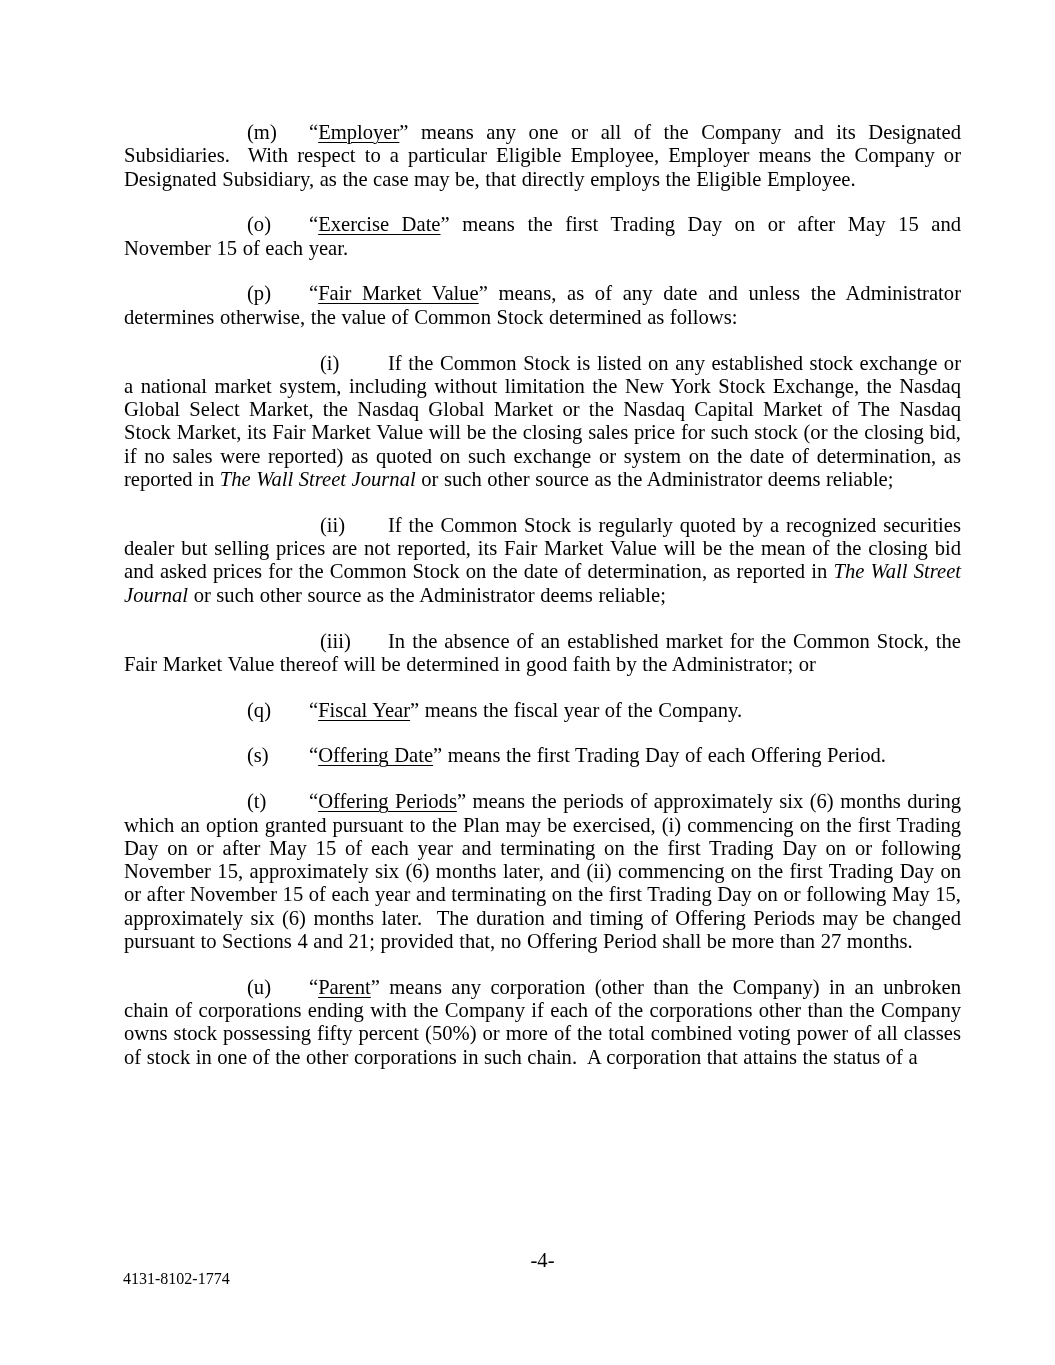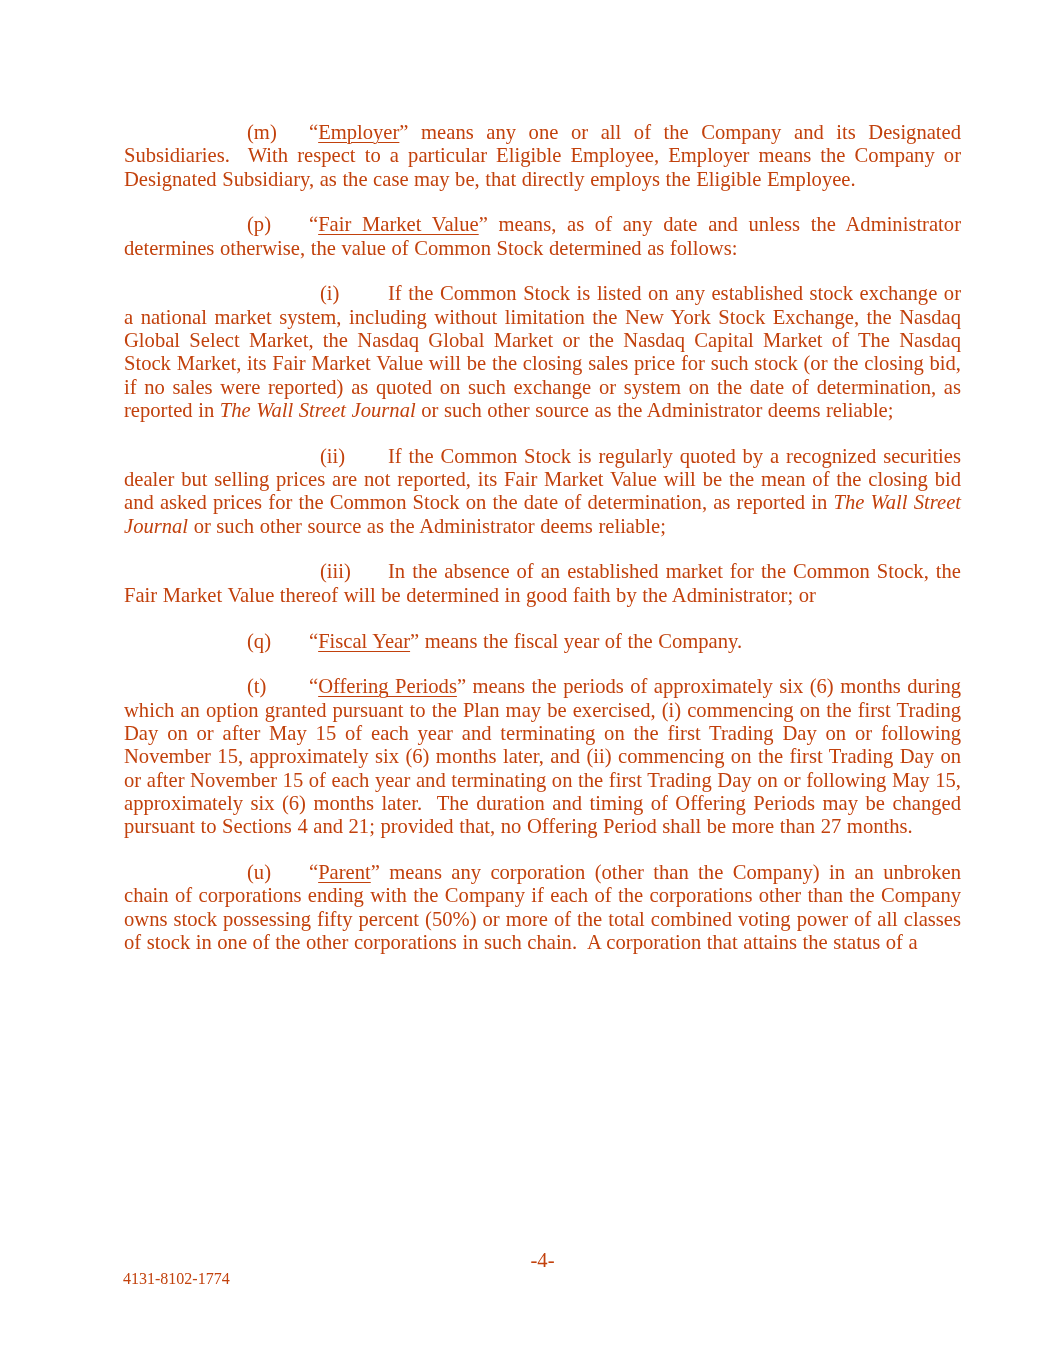--- a/index.html
+++ b/index.html
@@ -5,21 +5,21 @@
   html, body {
     margin: 0;
     padding: 0;
     background: #ffffff;
   }
   .page {
     position: relative;
     width: 1055px;
     height: 1365px;
     background: #ffffff;
-    color: #c2410c;
+    color: #000000;
     font-family: "Liberation Serif", "DejaVu Serif", serif;
     font-size: 20.6px;
     overflow: hidden;
   }
   .content {
     position: absolute;
     left: 124px;
     top: 121px;
     width: 837px;
   }
@@ -61,24 +61,26 @@
     font-size: 16px;
     line-height: 17px;
   }
 </style>
 </head>
 <body>
 
 <div class="page">
   <main class="content">
     <p class="para level1"><span class="label">(m)</span><span>“</span><span class="u">Employer</span><span>” means any one or all of the Company and its Designated Subsidiaries.&nbsp; With respect to a particular Eligible Employee, Employer means the Company or Designated Subsidiary, as the case may be, that directly employs the Eligible Employee.</span></p>
+    <p class="para level1"><span class="label">(o)</span><span>“</span><span class="u">Exercise Date</span><span>” means the first Trading Day on or after May 15 and November 15 of each year.</span></p>
     <p class="para level1"><span class="label">(p)</span><span>“</span><span class="u">Fair Market Value</span><span>” means, as of any date and unless the Administrator determines otherwise, the value of Common Stock determined as follows:</span></p>
     <p class="para level2"><span class="label">(i)</span><span>If the Common Stock is listed on any established stock exchange or a national market system, including without limitation the New York Stock Exchange, the Nasdaq Global Select Market, the Nasdaq Global Market or the Nasdaq Capital Market of The Nasdaq Stock Market, its Fair Market Value will be the closing sales price for such stock (or the closing bid, if no sales were reported) as quoted on such exchange or system on the date of determination, as reported in </span><span class="i">The Wall Street Journal</span><span> or such other source as the Administrator deems reliable;</span></p>
     <p class="para level2"><span class="label">(ii)</span><span>If the Common Stock is regularly quoted by a recognized securities dealer but selling prices are not reported, its Fair Market Value will be the mean of the closing bid and asked prices for the Common Stock on the date of determination, as reported in </span><span class="i">The Wall Street Journal</span><span> or such other source as the Administrator deems reliable;</span></p>
     <p class="para level2"><span class="label">(iii)</span><span>In the absence of an established market for the Common Stock, the Fair Market Value thereof will be determined in good faith by the Administrator; or</span></p>
     <p class="para level1"><span class="label">(q)</span><span>“</span><span class="u">Fiscal Year</span><span>” means the fiscal year of the Company.</span></p>
+    <p class="para level1"><span class="label">(s)</span><span>“</span><span class="u">Offering Date</span><span>” means the first Trading Day of each Offering Period.</span></p>
     <p class="para level1"><span class="label">(t)</span><span>“</span><span class="u">Offering Periods</span><span>” means the periods of approximately six (6) months during which an option granted pursuant to the Plan may be exercised, (i) commencing on the first Trading Day on or after May 15 of each year and terminating on the first Trading Day on or following November 15, approximately six (6) months later, and (ii) commencing on the first Trading Day on or after November 15 of each year and terminating on the first Trading Day on or following May 15, approximately six (6) months later.&nbsp; The duration and timing of Offering Periods may be changed pursuant to Sections 4 and 21; provided that, no Offering Period shall be more than 27 months.</span></p>
     <p class="para level1"><span class="label">(u)</span><span>“</span><span class="u">Parent</span><span>” means any corporation (other than the Company) in an unbroken chain of corporations ending with the Company if each of the corporations other than the Company owns stock possessing fifty percent (50%) or more of the total combined voting power of all classes of stock in one of the other corporations in such chain.&nbsp; A corporation that attains the status of a</span></p>
   </main>
 
   <div class="page-number">-4-</div>
   <div class="doc-id">4131-8102-1774</div>
 </div>
 
 </body></html>

